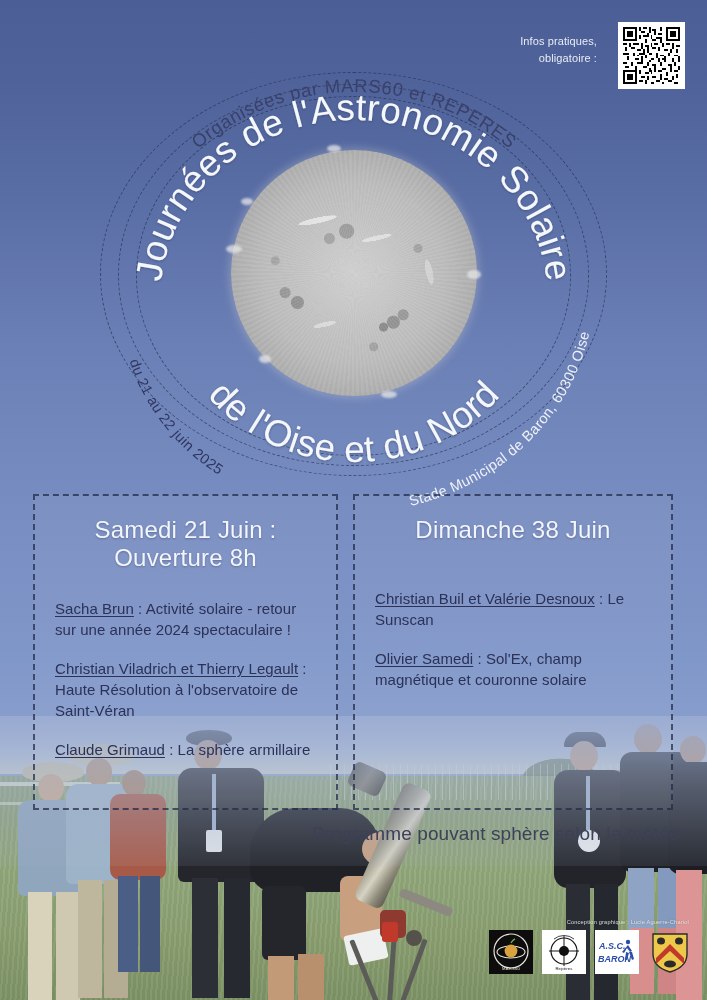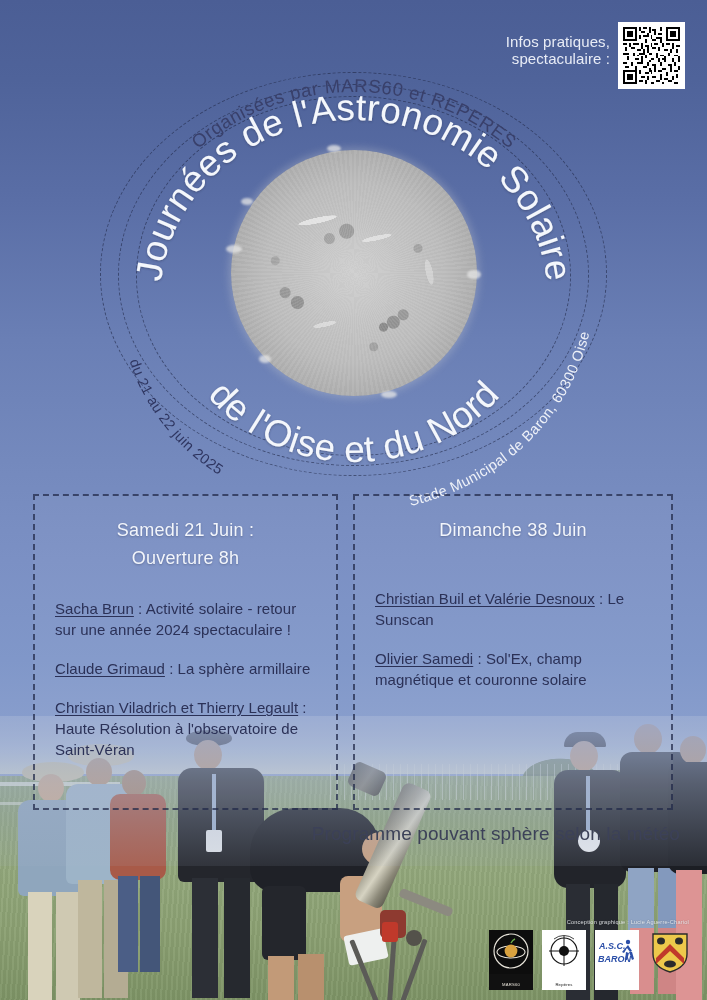--- a/index.html
+++ b/index.html
@@ -54,22 +54,22 @@
   .tube{position:absolute;width:30px;height:128px;border-radius:7px;
     background:linear-gradient(100deg,#6d6a5c 0%,#a9a696 35%,#d6d3c2 55%,#8b8878 80%,#5e5c50 100%);
     transform:rotate(24deg);transform-origin:50% 100%;}
   .tube-cap{position:absolute;width:34px;height:26px;border-radius:6px;
     background:linear-gradient(100deg,#4a4840,#7d7a6c,#3d3b34);transform:rotate(24deg);}
   .tripod-leg{position:absolute;width:5px;background:#5b5b57;border-radius:2px;}
   .mount{position:absolute;width:26px;height:28px;border-radius:5px;background:#8e3a30;}
   .counterweight{position:absolute;width:16px;height:16px;border-radius:50%;background:#54524b;}
 
   
-  .infos{position:absolute;right:97px;top:33px;text-align:right;color:#e8ecf6;
-     font-size:15px;line-height:17px;letter-spacing:.1px;}
+  .infos{position:absolute;right:110px;top:33px;text-align:right;color:#e8ecf6;
+     font-size:11px;line-height:17px;letter-spacing:.1px;}
   .qr-wrap{position:absolute;left:618px;top:22px;width:67px;height:67px;background:#fff;
      padding:5px;}
   .qr{width:100%;height:100%;display:block;}
 
   
   .ring{position:absolute;border-radius:50%;border:1.6px dashed rgba(34,42,74,.62);}
   .ring.r1{left:136px;top:96px;width:435px;height:360px;}
   .ring.r2{left:118px;top:84px;width:471px;height:382px;}
   .ring.r3{left:100px;top:72px;width:507px;height:404px;}
 
@@ -107,53 +107,53 @@
   .arc-main{font-size:37px;letter-spacing:.3px;
      font-family:"Liberation Sans","DejaVu Sans",sans-serif;}
   .arc-sub{font-size:14.5px;letter-spacing:.4px;fill:#2e3560;
      font-family:"Liberation Sans","DejaVu Sans",sans-serif;}
   .arc-sub-w{fill:#eef1f8;}
 
   
   .box{position:absolute;border:2px dashed rgba(32,40,72,.72);background:rgba(255,255,255,.045);}
   .box-left{left:33px;top:494px;width:305px;height:316px;}
   .box-right{left:353px;top:494px;width:320px;height:316px;}
-  .day-title{text-align:center;color:#f2f5fb;font-size:18px;line-height:28px;
+  .day-title{text-align:center;color:#f2f5fb;font-size:24px;line-height:28px;
      margin-top:20px;letter-spacing:.2px;text-shadow:0 1px 2px rgba(40,48,80,.35);}
   .talks{margin:26px 20px 0 20px;}
   .talk{color:#2b3157;font-size:15px;line-height:21px;margin-bottom:18px;
      letter-spacing:.05px;}
   .talk .who{text-decoration:underline;text-underline-offset:2px;}
   .box-right .talks{margin-top:44px;}
 
   
   .fermeture{position:absolute;left:353px;top:775px;width:320px;text-align:center;
      color:#f4f6fb;font-size:20px;letter-spacing:.2px;text-shadow:0 1px 3px rgba(50,58,85,.45);}
   .notes{position:absolute;left:280px;top:820px;width:400px;text-align:right;
      color:#3c4158;font-size:19px;line-height:28px;letter-spacing:.1px;}
 
   
   .credit{position:absolute;right:18px;top:919px;font-size:5.6px;color:#e9ecef;
      letter-spacing:.2px;opacity:.9;text-shadow:0 0 2px rgba(0,0,0,.35);}
   .logos{position:absolute;right:15px;top:930px;display:flex;gap:9px;align-items:center;}
-  .logo{width:44px;height:60px;display:flex;align-items:flex-start;justify-content:center;position:relative;}
+  .logo{width:44px;height:44px;display:flex;align-items:center;justify-content:center;position:relative;}
   .logo-mars{background:#111;}
   .logo-rep{background:#fff;}
   .logo-asc{background:#fff;}
   .logo-blason{background:transparent;}
   .lg-txt{position:absolute;bottom:3px;left:0;right:0;text-align:center;font-size:4.2px;letter-spacing:.2px;}
 </style>
 </head>
 <body>
 
 <div class="poster">
 
   <div class="infos">
     <div>Infos pratiques,</div>
-    <div>spectaculaire :</div>
+    <div>obligatoire :</div>
   </div>
 
   <div class="qr-wrap">
     <svg class="qr" viewBox="0 0 29 29" shape-rendering="crispEdges">
       <rect width="29" height="29" fill="#fff"></rect>
       <g fill="#000">
         <rect x="0" y="0" width="7" height="1"></rect>
           <rect x="0" y="6" width="7" height="1"></rect>
         <rect x="0" y="0" width="1" height="7"></rect>
           <rect x="6" y="0" width="1" height="7"></rect>
@@ -403,24 +403,24 @@
   <div class="box box-left">
     <div class="day-title">
       <div>Samedi 21 Juin :</div>
       <div>Ouverture 8h</div>
     </div>
     <div class="talks">
       <div class="talk">
         <span class="who">Sacha Brun</span><span> : </span><span>Activité solaire - retour sur une année 2024 spectaculaire !</span>
       </div>
       <div class="talk">
-        <span class="who">Claude Grimaud</span><span> : </span><span>La sphère armillaire</span>
+        <span class="who">Christian Viladrich et Thierry Legault</span><span> : </span><span>Haute Résolution à l'observatoire de Saint-Véran</span>
       </div>
       <div class="talk">
-        <span class="who">Christian Viladrich et Thierry Legault</span><span> : </span><span>Haute Résolution à l'observatoire de Saint-Véran</span>
+        <span class="who">Claude Grimaud</span><span> : </span><span>La sphère armillaire</span>
       </div>
     </div>
   </div>
 
   <div class="box box-right">
     <div class="day-title">
       <div>Dimanche 38 Juin</div>
     </div>
     <div class="talks">
       <div class="talk">

